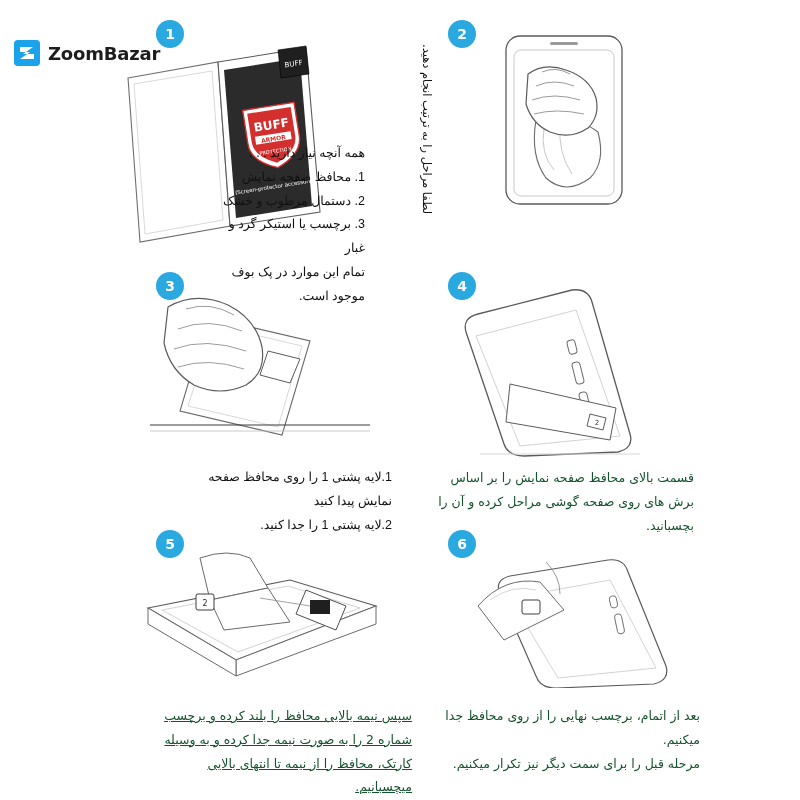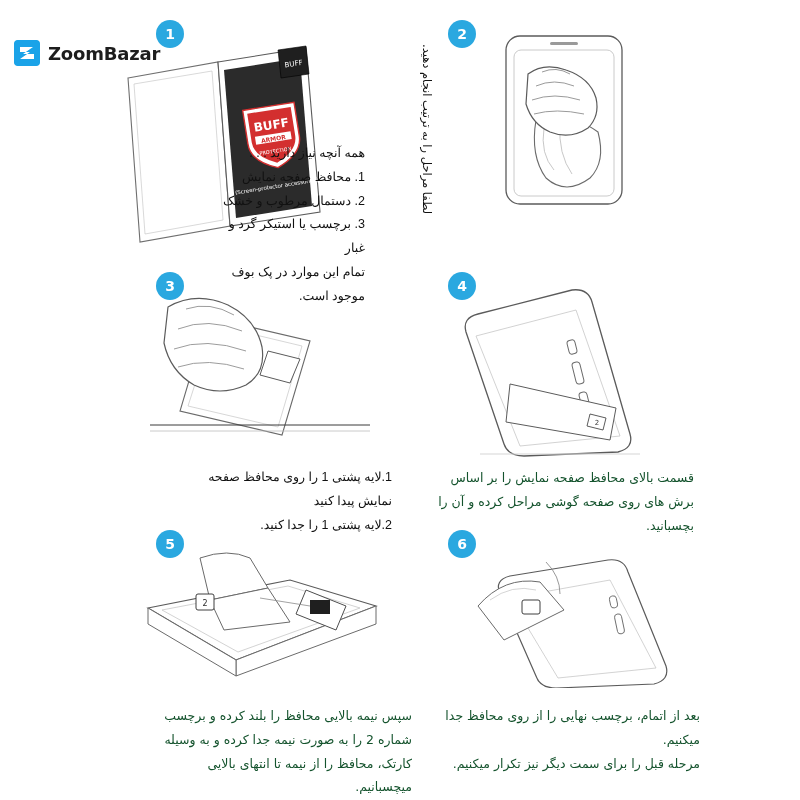--- a/index.html
+++ b/index.html
@@ -236,21 +236,21 @@
 
       <rect x="56" y="46" width="18" height="16" rx="2" fill="#ffffff" stroke="#3f3f3f" stroke-width="1"></rect>
       <text x="65" y="58" font-family="DejaVu Sans, sans-serif" font-size="8" fill="#2a2a2a" text-anchor="middle">2</text>
 
       <path d="M166 42 L206 58 L196 82 L156 66 Z" fill="#ffffff" stroke="#4d4d4d" stroke-width="1"></path>
       <rect x="170" y="52" width="20" height="14" fill="#1f1f1f"></rect>
       <path d="M120 50 L170 58" stroke="#8a8a8a" stroke-width="0.8"></path>
     </svg>
   </div>
 
-  <div class="rtl-center" style="left:148px; top:704px; width:264px;">
+  <div class="rtl-center" style="left:148px; top:704px; width:264px;text-decoration:underline;">
     <div>سپس نیمه بالایی محافظ را بلند کرده و برچسب</div>
     <div>شماره 2 را به صورت نیمه جدا کرده و به وسیله</div>
     <div>کارتک، محافظ را از نیمه تا انتهای بالایی میچسبانیم.</div>
   </div>
 
   <div class="badge" style="left:448px; top:530px;">6</div>
 
   <div class="art" style="left:460px; top:548px;">
     <svg width="220" height="140" viewBox="0 0 220 140">
 

